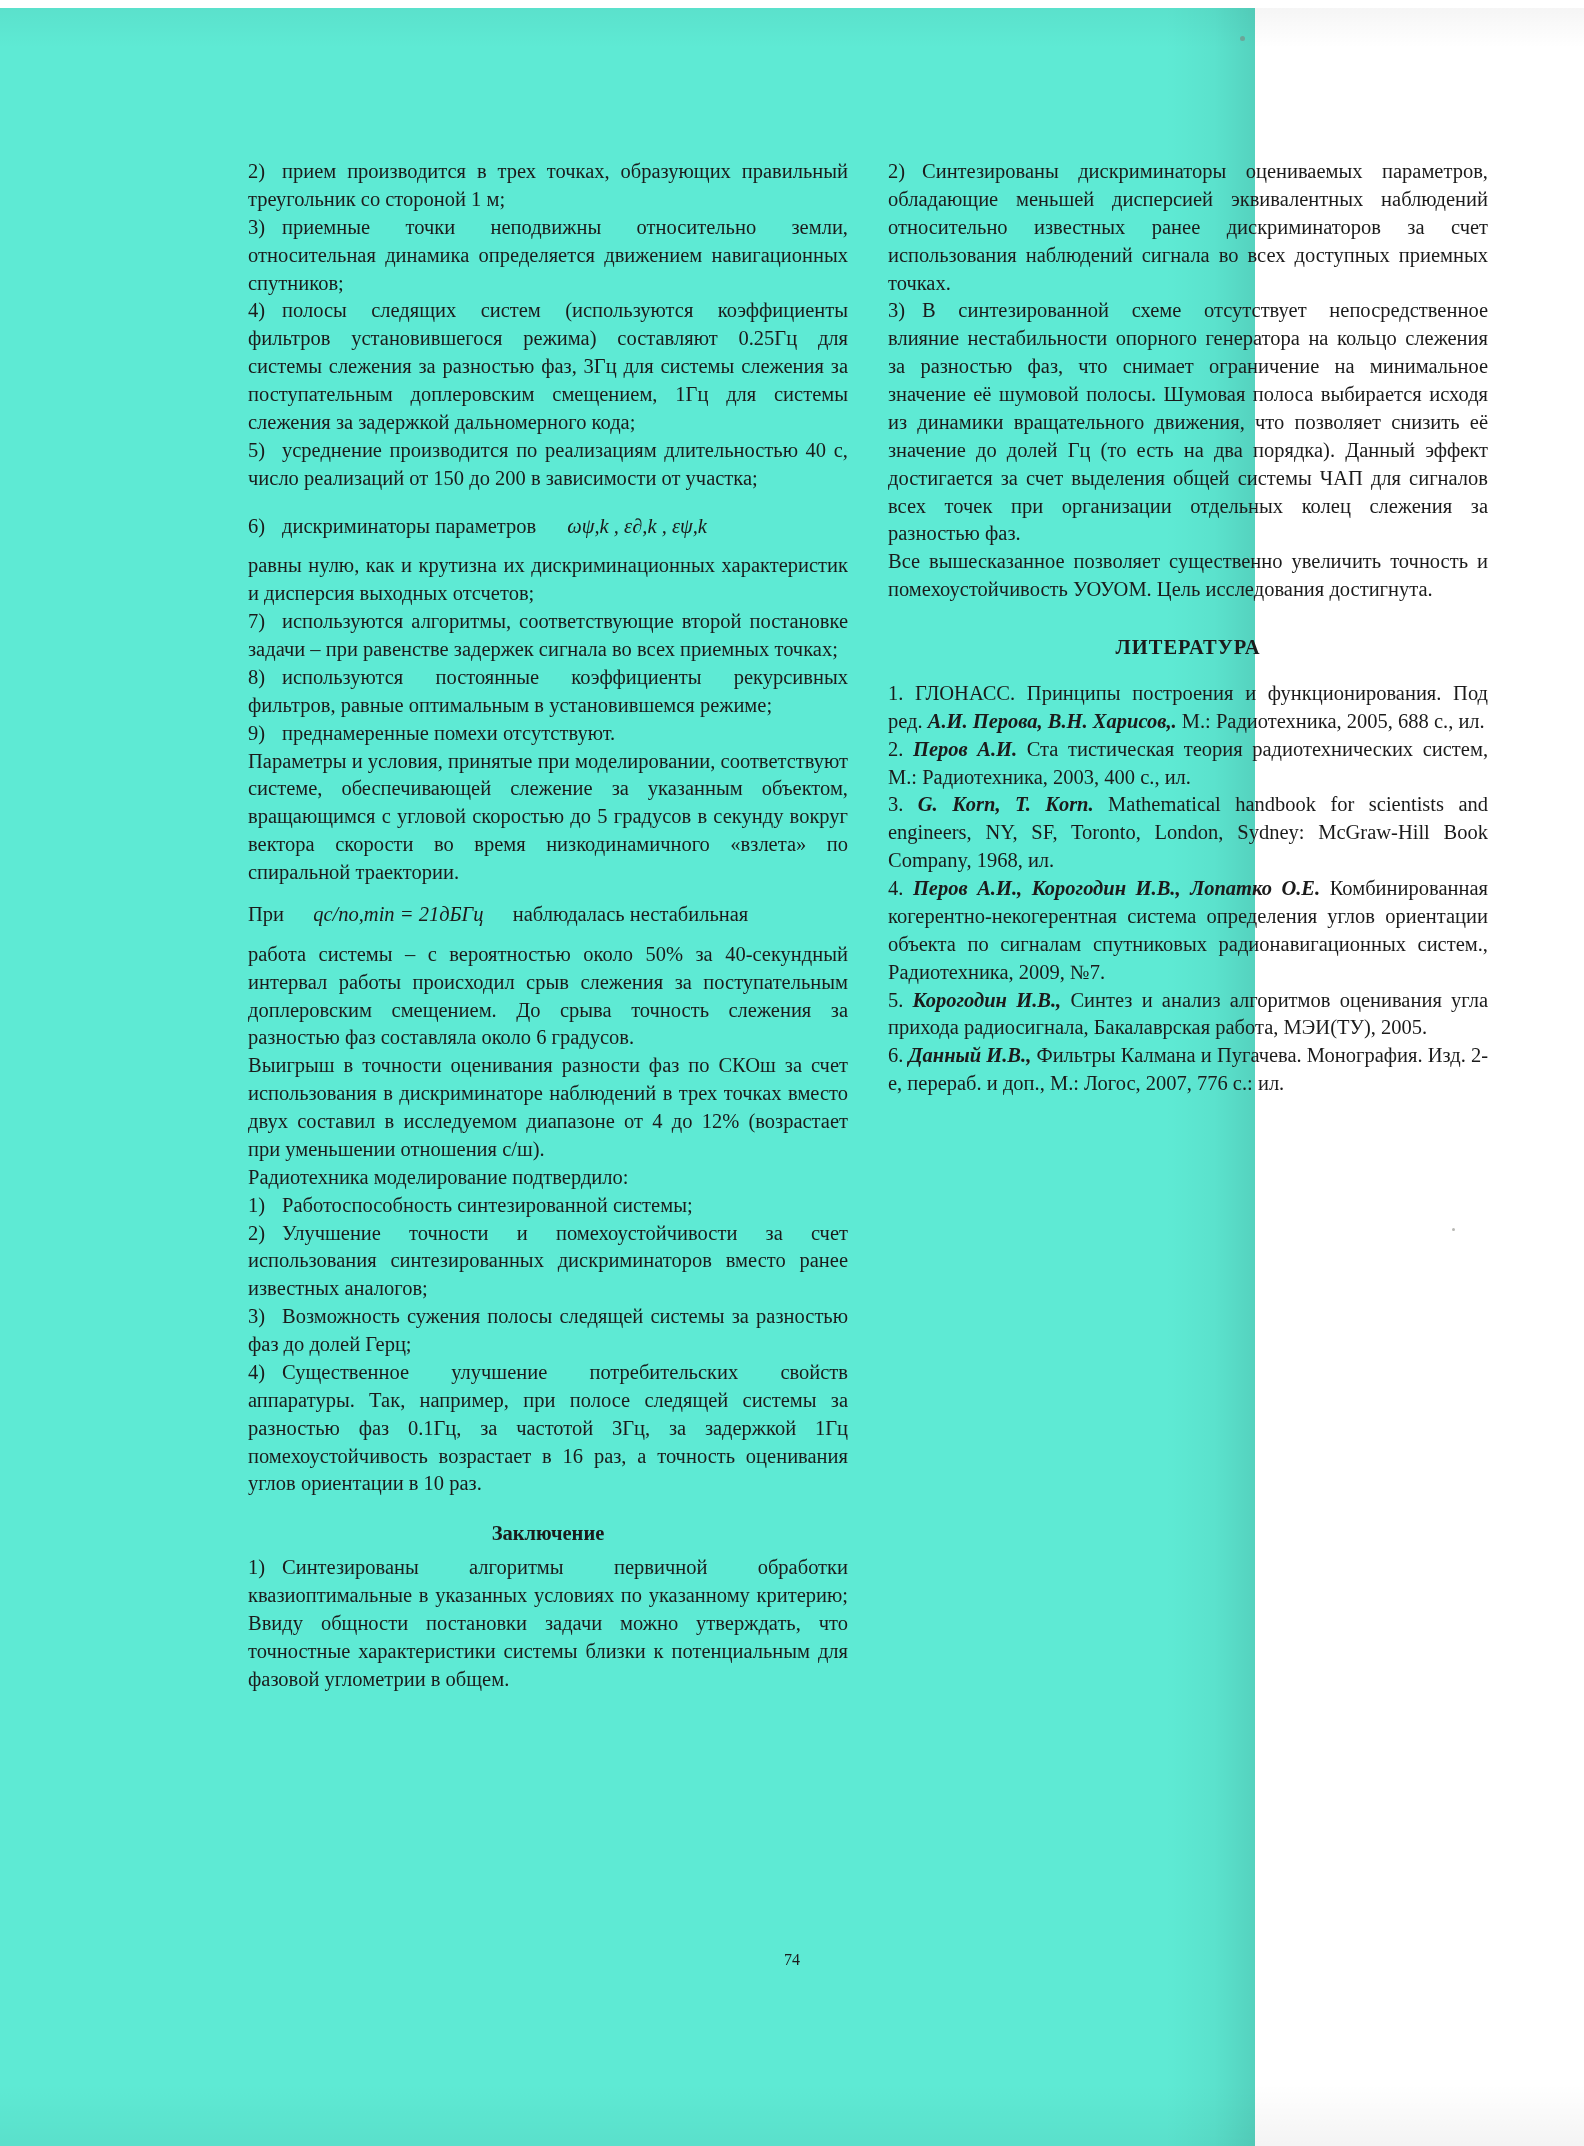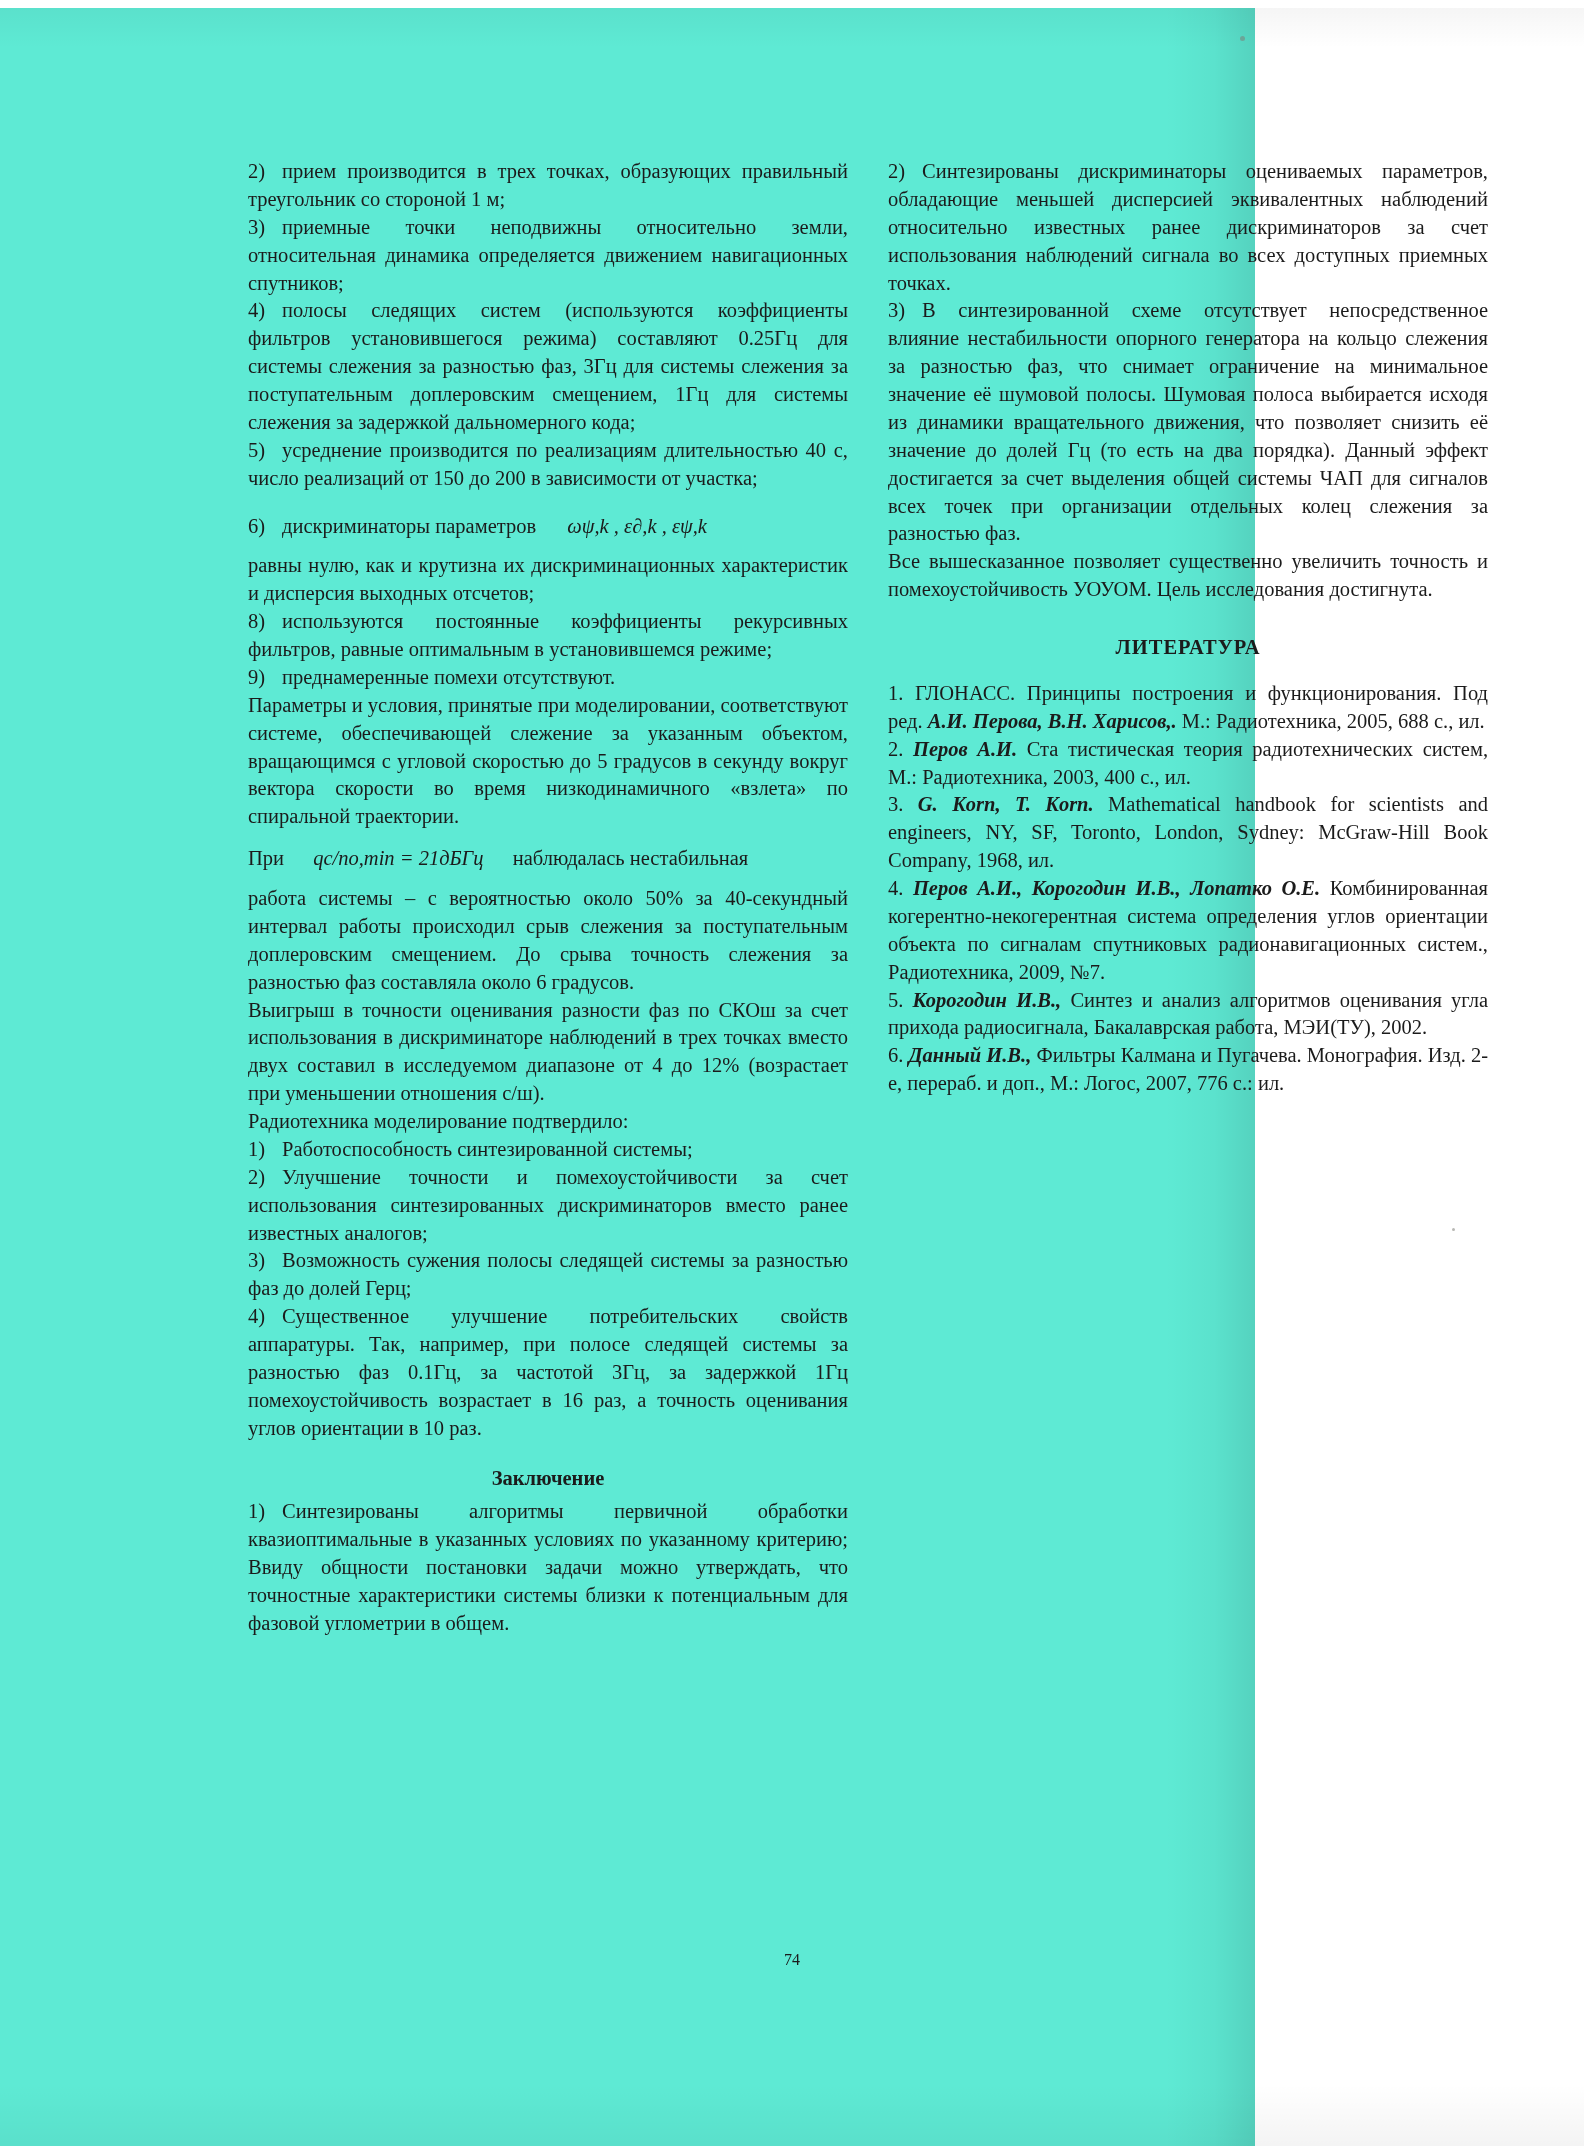--- a/index.html
+++ b/index.html
@@ -135,20 +135,23 @@
     <div class="gap-s"></div>
 
     <p class="formula-line">
       <span class="num">6)</span><span>дискриминаторы параметров</span>
       <span class="math" style="margin-left:26px;margin-top:40px;">ωψ,k ,   ε∂,k ,   εψ,k</span>
     </p>
 
     <p>равны нулю, как и крутизна их дискриминационных характеристик и дисперсия выходных отсчетов;</p>
 
     <p class="item">
+      <span class="num">7)</span><span>используются алгоритмы, соответствующие второй постановке задачи – при равенстве задержек сигнала во всех приемных точках;</span>
+    </p>
+    <p class="item">
       <span class="num">8)</span><span>используются постоянные коэффициенты рекурсивных фильтров, равные оптимальным в установившемся режиме;</span>
     </p>
     <p class="item">
       <span class="num">9)</span><span>преднамеренные помехи отсутствуют.</span>
     </p>
 
     <p>Параметры и условия, принятые при моделировании, соответствуют системе, обеспечивающей слежение за указанным объектом, вращающимся с угловой скоростью до 5 градусов в секунду вокруг вектора скорости во время низкодинамичного «взлета» по спиральной траектории.</p>
 
     <p class="formula-line">
       <span>При</span>
@@ -213,21 +216,21 @@
         <span class="it">G. Korn, T. Korn.</span><span> Mathematical handbook for scientists and engineers, NY, SF, Toronto, London, Sydney: McGraw-Hill Book Company, 1968, ил.</span>
       </p>
 
       <p class="ref">
         <span>4.</span>
         <span class="it">Перов А.И., Корогодин И.В., Лопатко О.Е.</span><span> Комбинированная когерентно-некогерентная система определения углов ориентации объекта по сигналам спутниковых радионавигационных систем., Радиотехника, 2009, №7.</span>
       </p>
 
       <p class="ref">
         <span>5.</span>
-        <span class="it">Корогодин И.В.,</span><span> Синтез и анализ алгоритмов оценивания угла прихода радиосигнала, Бакалаврская работа, МЭИ(ТУ), 2002.</span>
+        <span class="it">Корогодин И.В.,</span><span> Синтез и анализ алгоритмов оценивания угла прихода радиосигнала, Бакалаврская работа, МЭИ(ТУ), 2005.</span>
       </p>
 
       <p class="ref">
         <span>6.</span>
         <span class="it">Данный И.В.,</span><span> Фильтры Калмана и Пугачева. Монография. Изд. 2-е, перераб. и доп., М.: Логос, 2007, 776 с.: ил.</span>
       </p>
 
     </div>
 
   </div>

